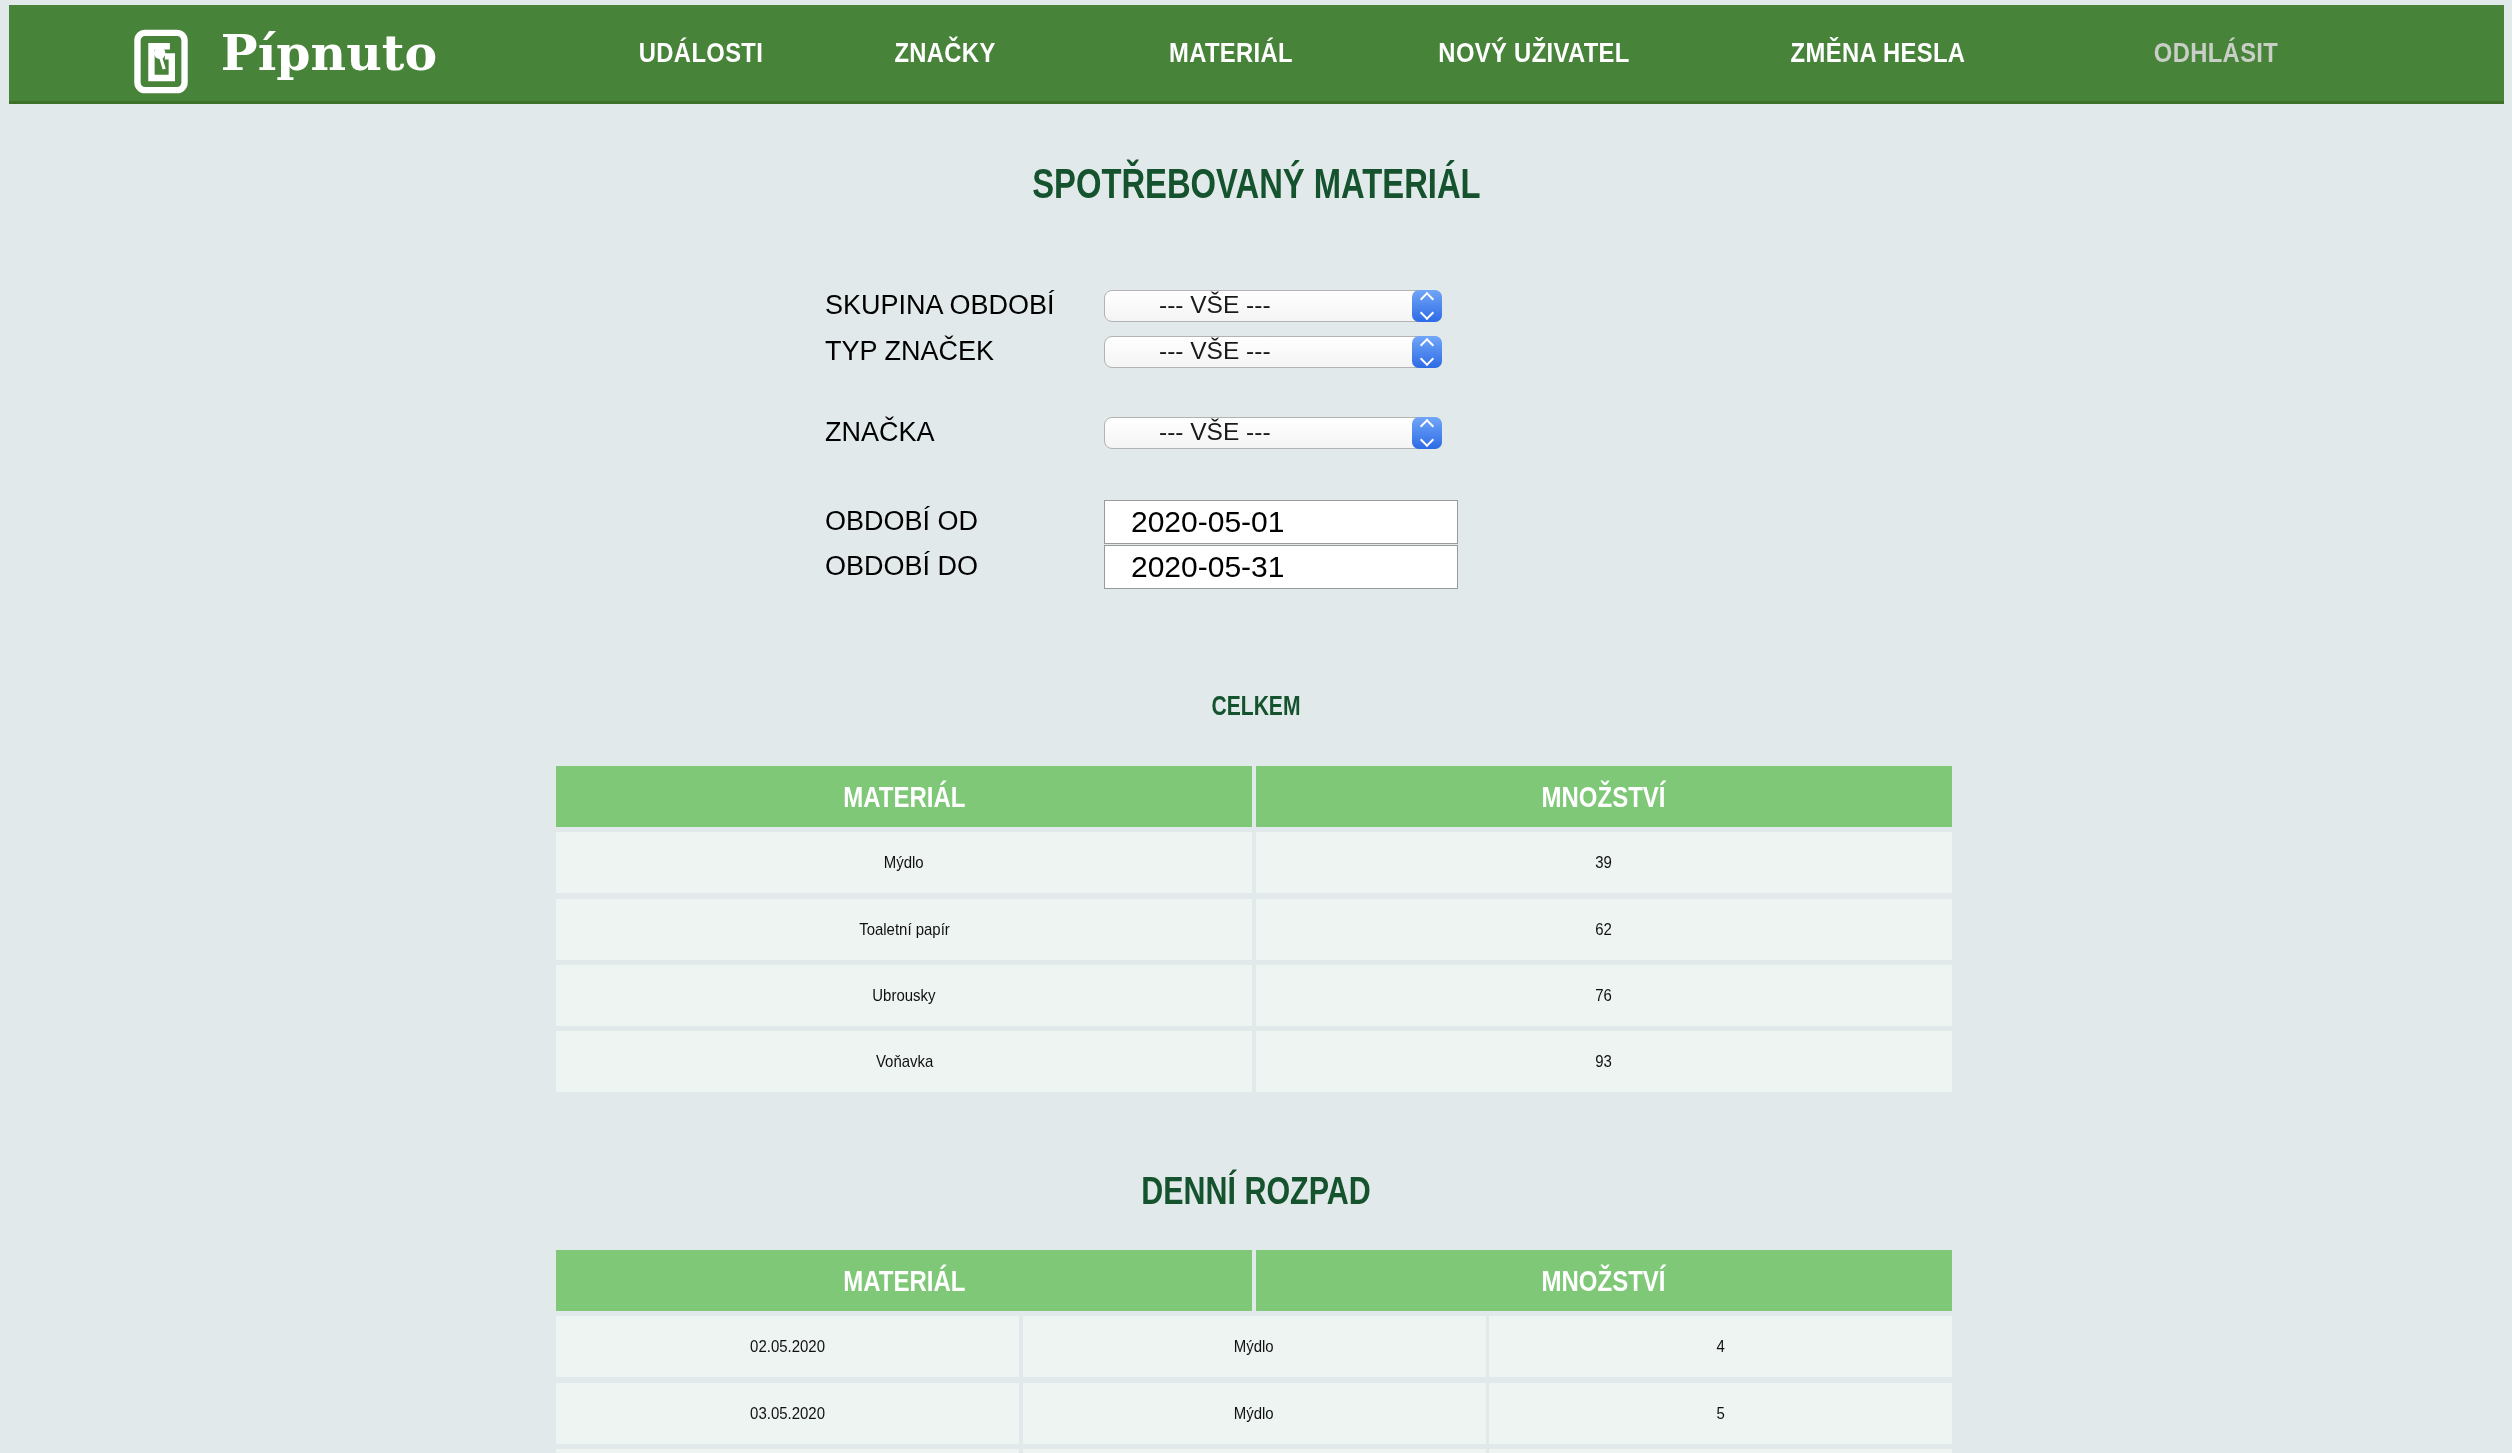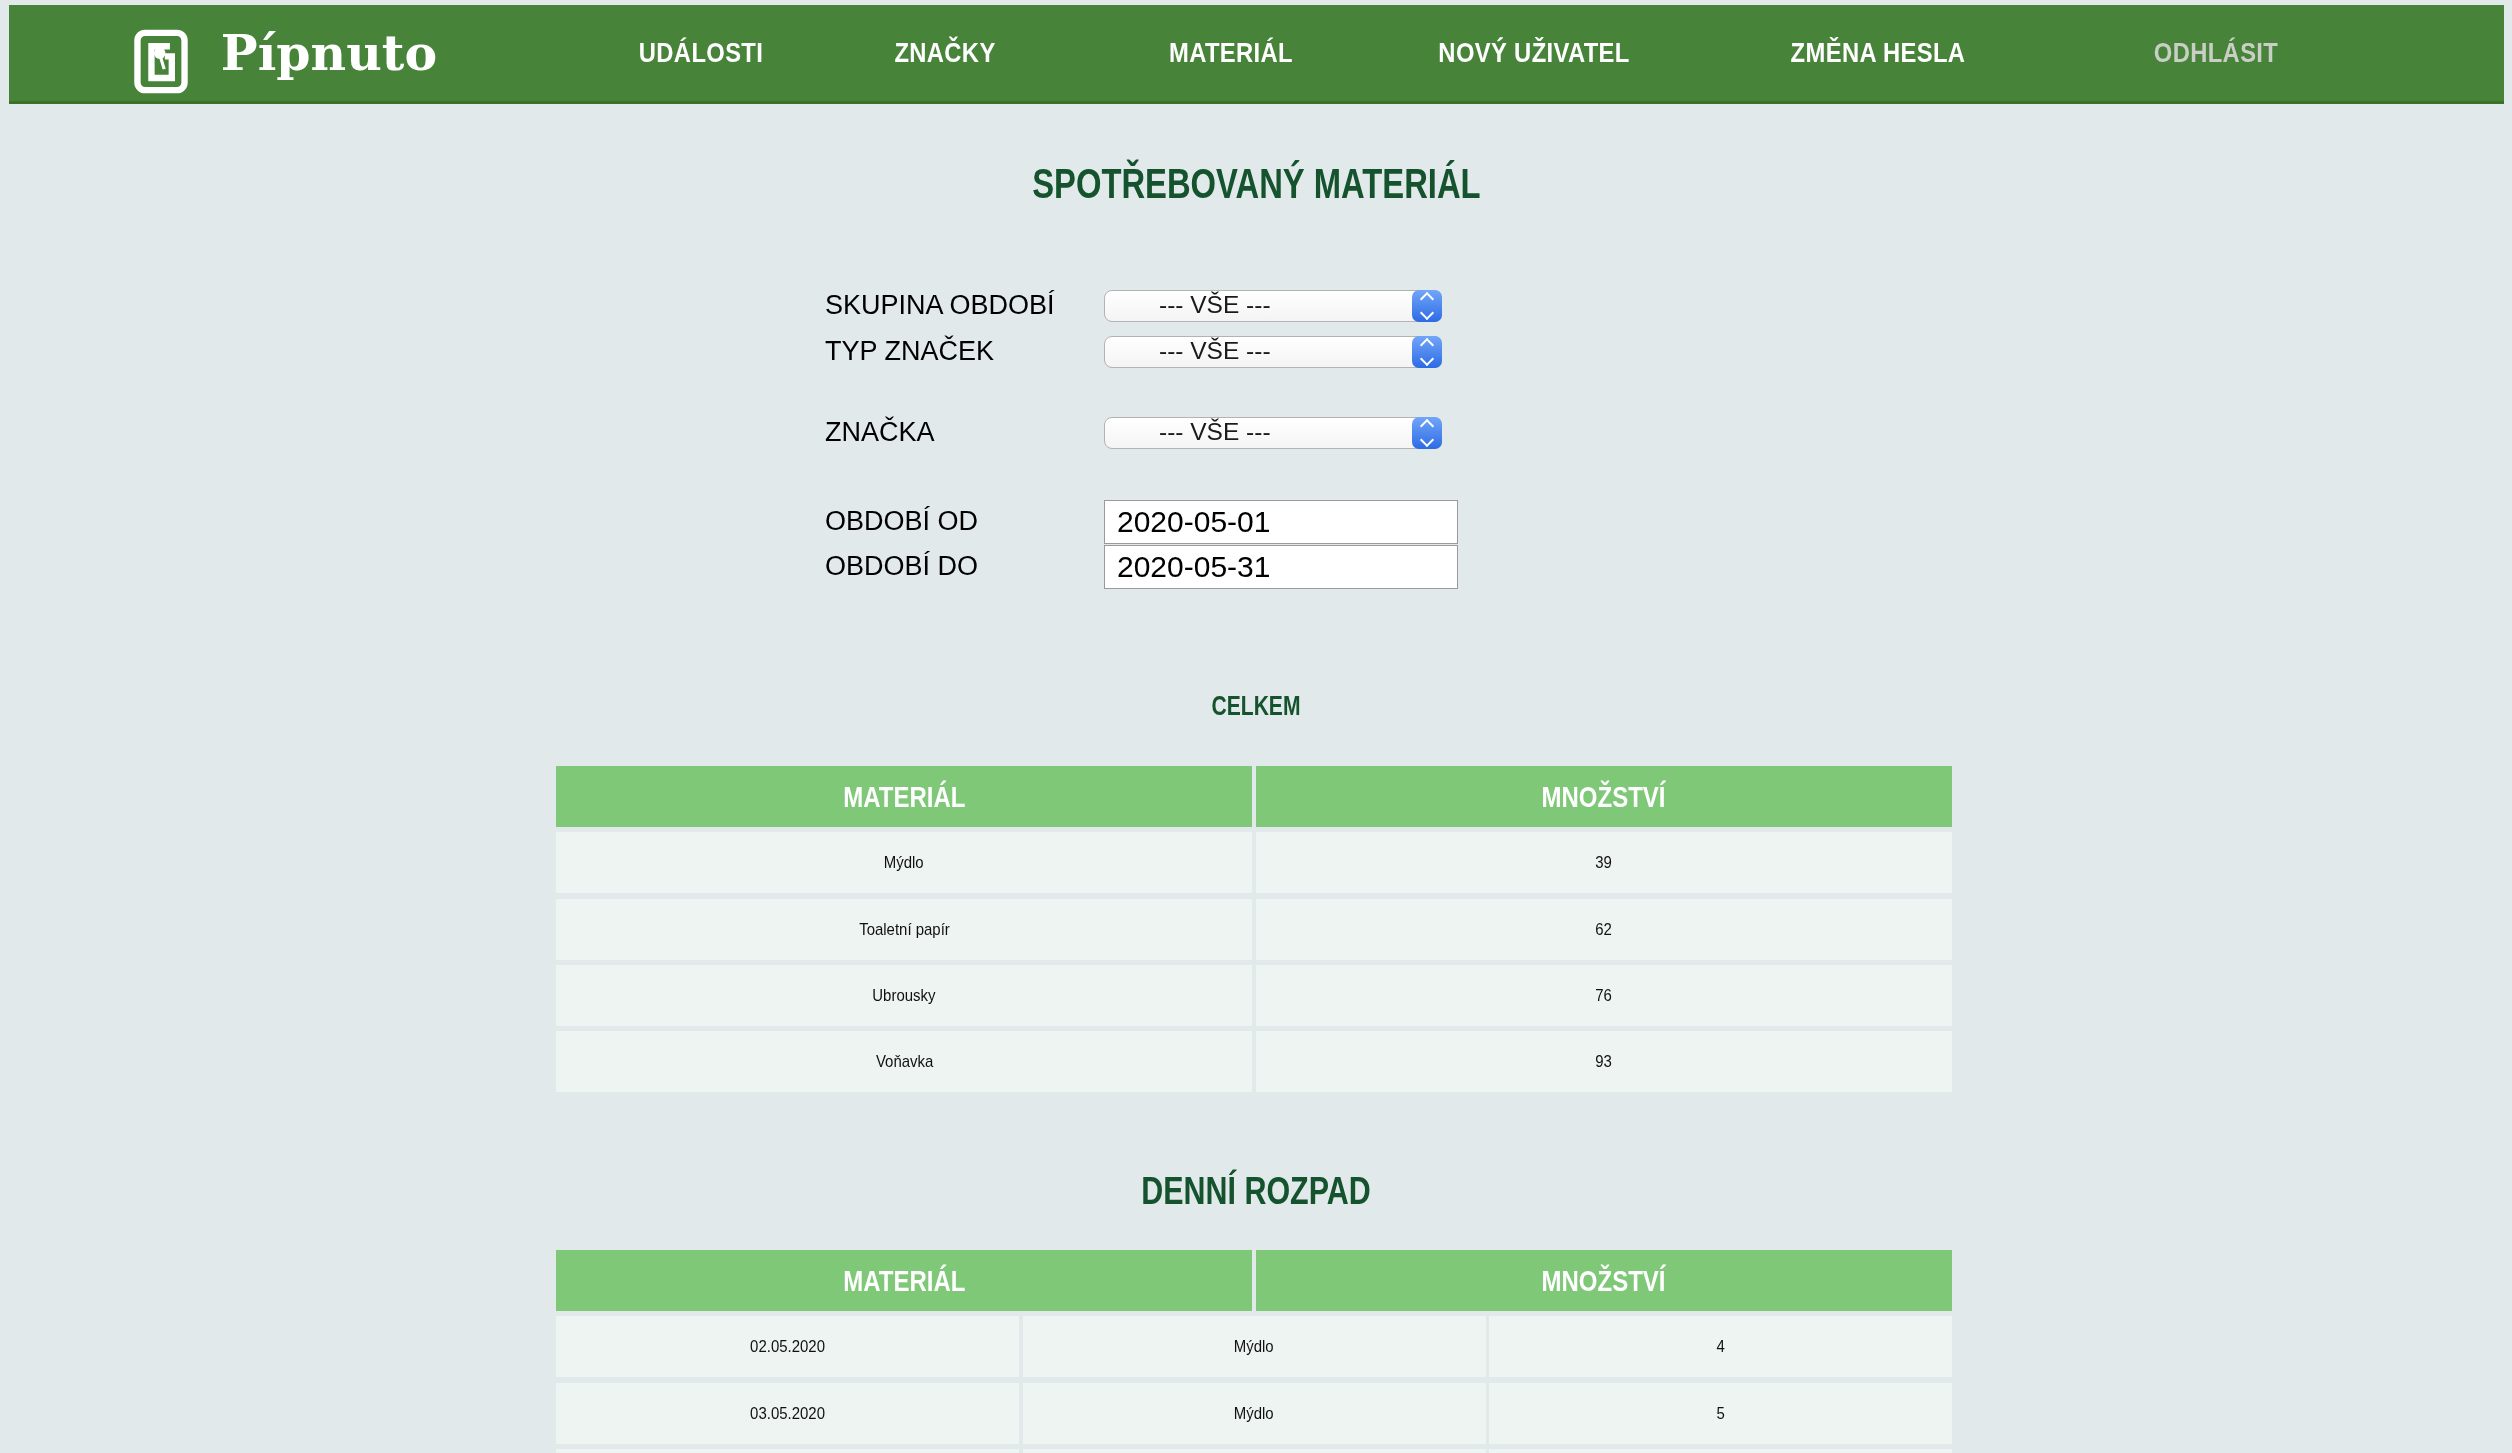--- a/index.html
+++ b/index.html
@@ -31,21 +31,21 @@
                 cursor:pointer;padding-left:40px; }
   .mac-select .sel-text { display:block; line-height:28px; padding-left:14px; font-size:24.5px; color:#1a1a1a; white-space:nowrap; }
   .spin-cap { position:absolute; top:-0.9px; bottom:-0.9px; right:-0.9px; width:30px; border-radius:7px;
               background:linear-gradient(#71a6f8,#2d6be5);
               display:flex; flex-direction:column; align-items:center; justify-content:center; gap:4.4px; }
   .chev { width:8px; height:8px; }
   .chev.up   { border-left:2.6px solid #fff; border-top:2.6px solid #fff; transform:rotate(45deg); margin-top:1.8px; }
   .chev.down { border-right:2.6px solid #fff; border-bottom:2.6px solid #fff; transform:rotate(45deg); margin-bottom:1.8px; }
   .date-input { position:absolute; left:1104px; width:354px; height:44px; box-sizing:border-box;
                 background:#ffffff; border:1.8px solid #9a9a9a; border-radius:0;
-                font-family:"Liberation Sans", sans-serif; font-size:30px; color:#000; padding:0 7px 0 12px; }
+                font-family:"Liberation Sans", sans-serif; font-size:30px; color:#000; padding:0 7px 0 26px; }
 
   
   .tbl { position:absolute; left:556px; width:1396px; }
   .trow { display:flex; gap:3.5px; height:61px; }
   .trow + .trow { margin-top:5.3px; }
   .th { flex:1; background:#7ec878; color:#ffffff; text-align:center; line-height:61px;
         font-size:30px; font-weight:bold; overflow:hidden; }
   .td { flex:1; background:#eef4f2; color:#111; text-align:center; line-height:61px; font-size:17px; overflow:hidden; }
   .th > span { display:inline-block; transform:scaleX(0.80); white-space:nowrap; }
   .td > span { display:inline-block; transform:scaleX(0.88); white-space:nowrap; }

